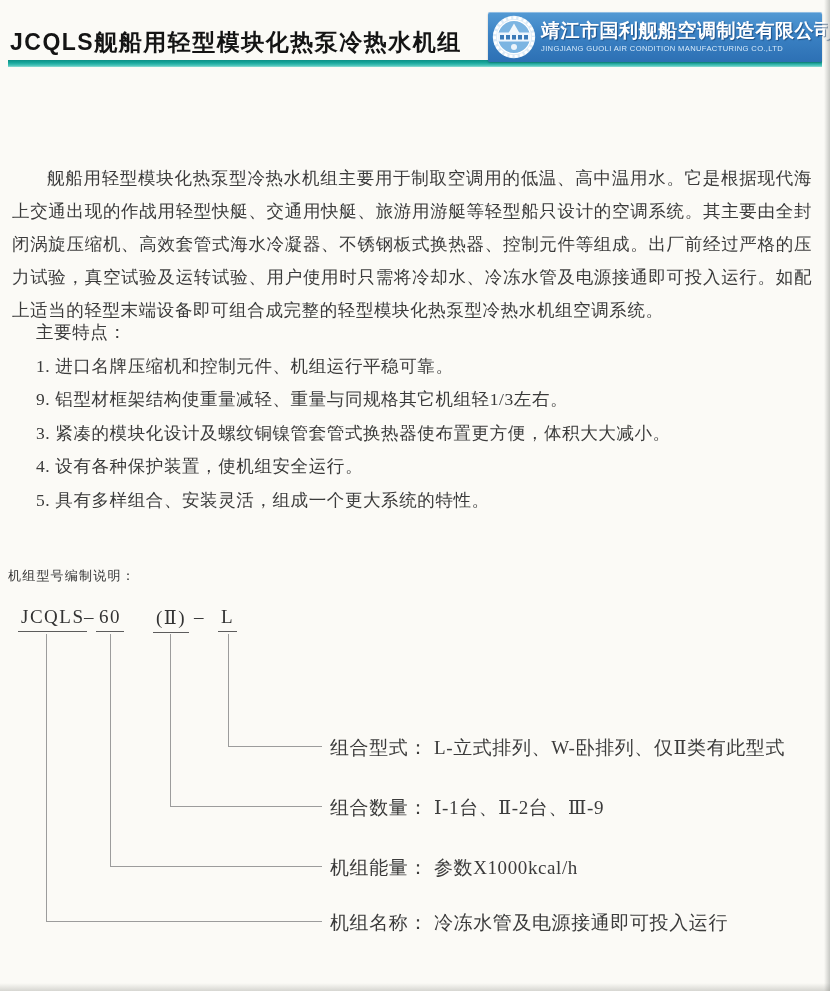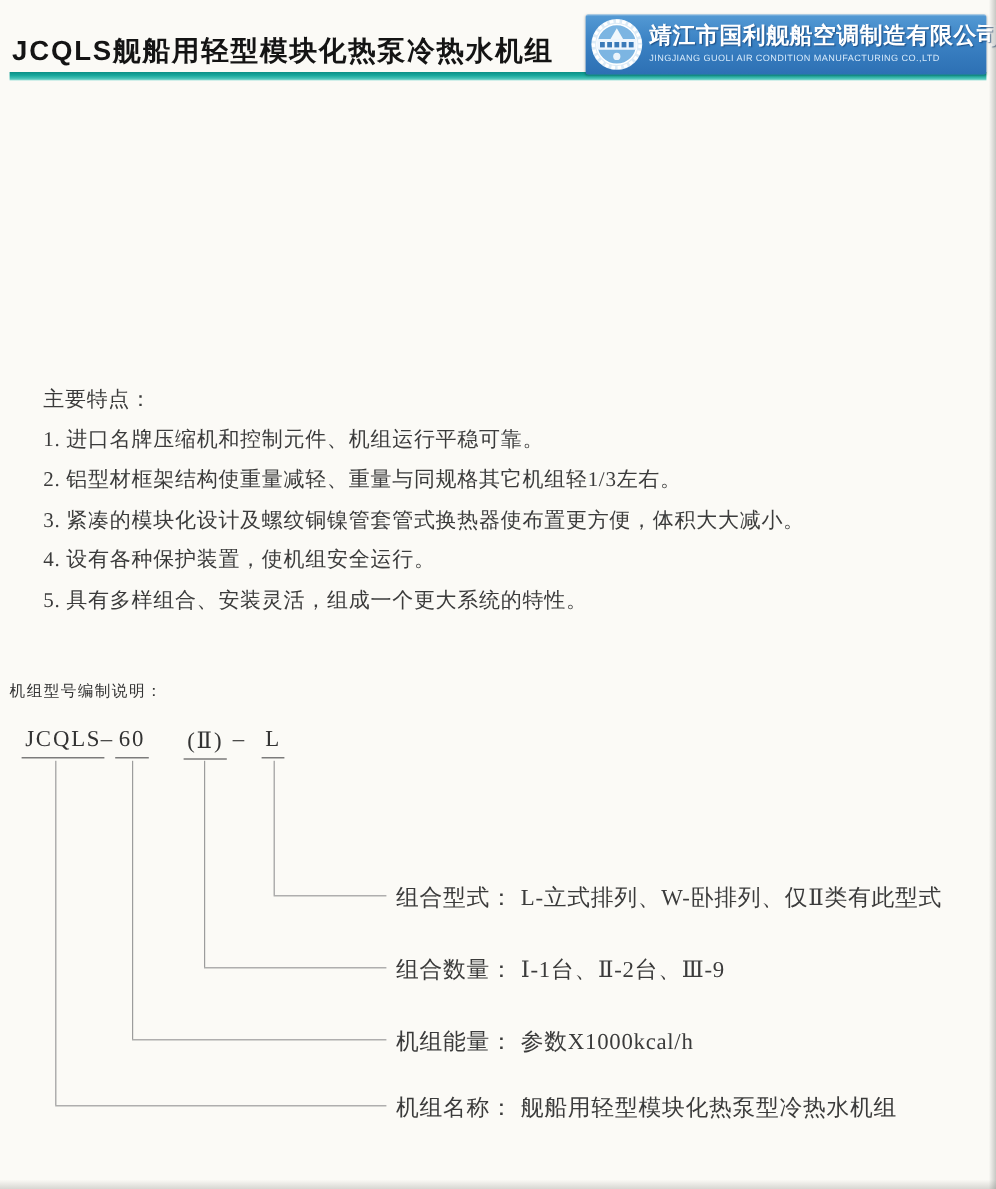--- a/index.html
+++ b/index.html
@@ -109,25 +109,26 @@
       <rect x="26" y="20" width="4" height="4.5" fill="#3a7ab8"></rect>
       <rect x="32" y="20" width="4" height="4.5" fill="#3a7ab8"></rect>
       <circle cx="22" cy="32" r="3" fill="#ffffff" opacity="0.85"></circle>
     </svg>
     <div class="company-names">
       <div class="company-cn">靖江市国利舰船空调制造有限公司</div>
       <div class="company-en">JINGJIANG GUOLI AIR CONDITION MANUFACTURING CO.,LTD</div>
     </div>
   </div>
 
+  <div class="intro">舰船用轻型模块化热泵型冷热水机组主要用于制取空调用的低温、高中温用水。它是根据现代海上交通出现的作战用轻型快艇、交通用快艇、旅游用游艇等轻型船只设计的空调系统。其主要由全封闭涡旋压缩机、高效套管式海水冷凝器、不锈钢板式换热器、控制元件等组成。出厂前经过严格的压力试验，真空试验及运转试验、用户使用时只需将冷却水、冷冻水管及电源接通即可投入运行。如配上适当的轻型末端设备即可组合成完整的轻型模块化热泵型冷热水机组空调系统。</div>
 
   <div class="features">
     <div class="feature-heading">主要特点：</div>
     <div class="feature-item">1. 进口名牌压缩机和控制元件、机组运行平稳可靠。</div>
-    <div class="feature-item">2. 铝型材框架结构使重量减轻、重量与同规格其它机组轻1/3左右。</div>
+    <div class="feature-item">9. 铝型材框架结构使重量减轻、重量与同规格其它机组轻1/3左右。</div>
     <div class="feature-item">3. 紧凑的模块化设计及螺纹铜镍管套管式换热器使布置更方便，体积大大减小。</div>
     <div class="feature-item">4. 设有各种保护装置，使机组安全运行。</div>
     <div class="feature-item">5. 具有多样组合、安装灵活，组成一个更大系统的特性。</div>
   </div>
 
   <div class="model-heading">机组型号编制说明：</div>
 
   <div class="model-code">
     <span class="mc-part mc-series">JCQLS</span>
     <span class="mc-dash mc-dash1">–</span>
@@ -149,18 +150,18 @@
   <div class="diagram-label lbl-row-0">
     <span class="lbl-name">组合型式：</span><span class="lbl-value">L-立式排列、W-卧排列、仅Ⅱ类有此型式</span>
   </div>
   <div class="diagram-label lbl-row-1">
     <span class="lbl-name">组合数量：</span><span class="lbl-value">Ⅰ-1台、Ⅱ-2台、Ⅲ-9</span>
   </div>
   <div class="diagram-label lbl-row-2">
     <span class="lbl-name">机组能量：</span><span class="lbl-value">参数X1000kcal/h</span>
   </div>
   <div class="diagram-label lbl-row-3">
-    <span class="lbl-name">机组名称：</span><span class="lbl-value">舰船用轻型模块化热泵型冷热水机组</span>
+    <span class="lbl-name">机组名称：</span><span class="lbl-value">冷冻水管及电源接通即可投入运行</span>
   </div>
 
   <div class="edge-right"></div>
   <div class="edge-bottom"></div>
 </div>
 
 </body></html>

